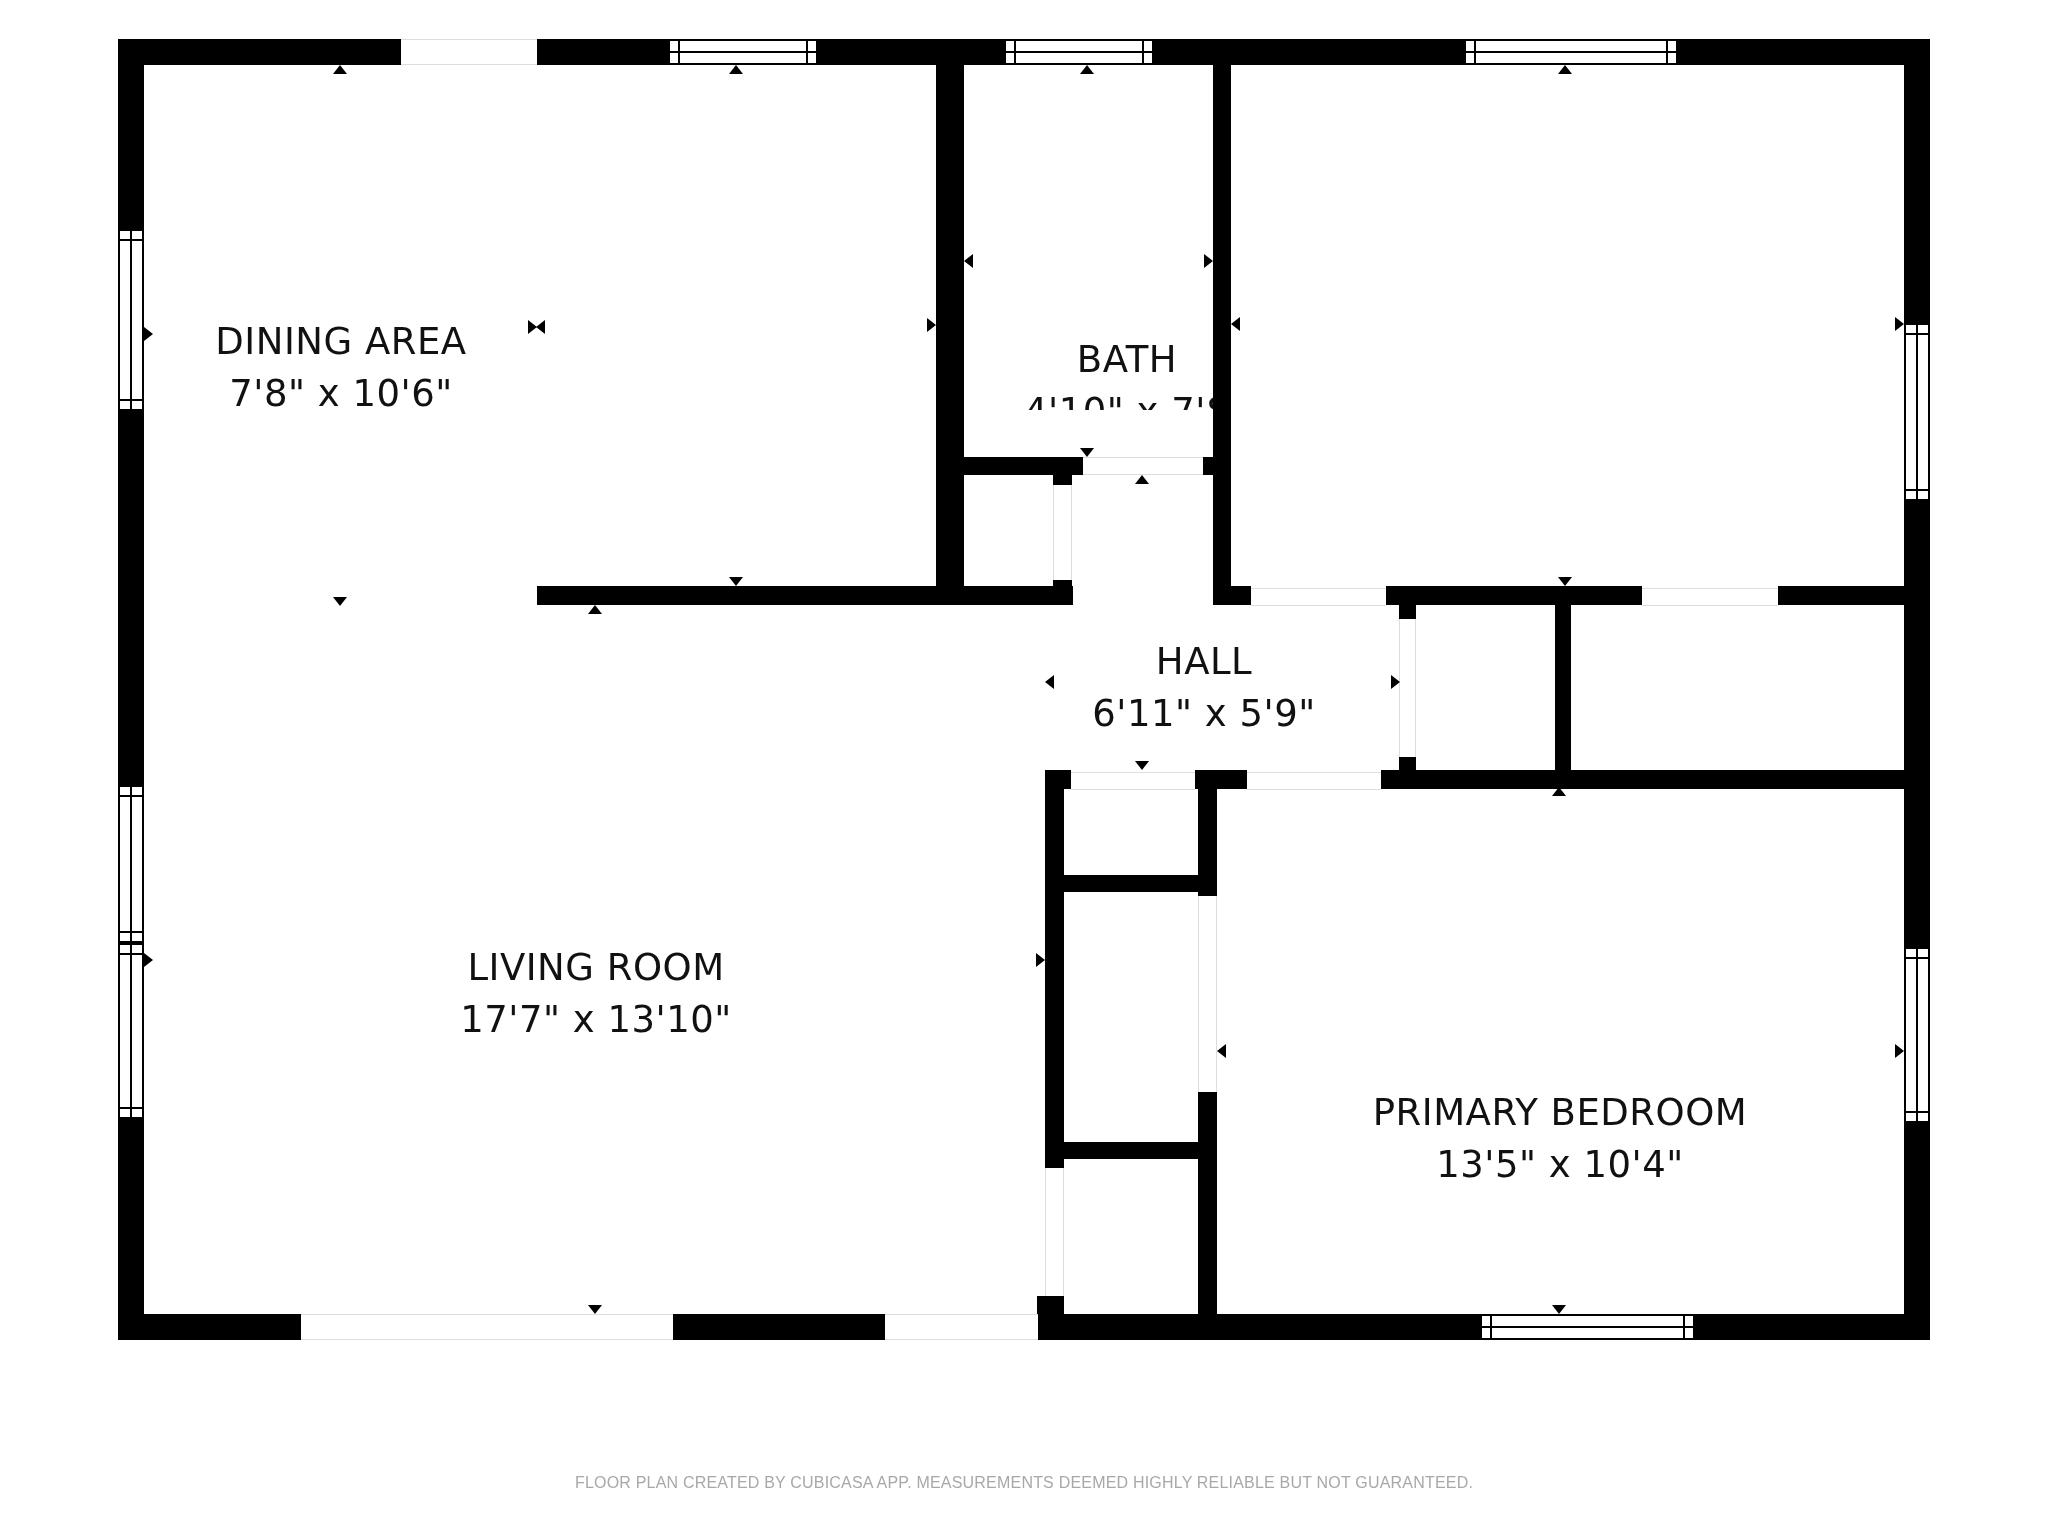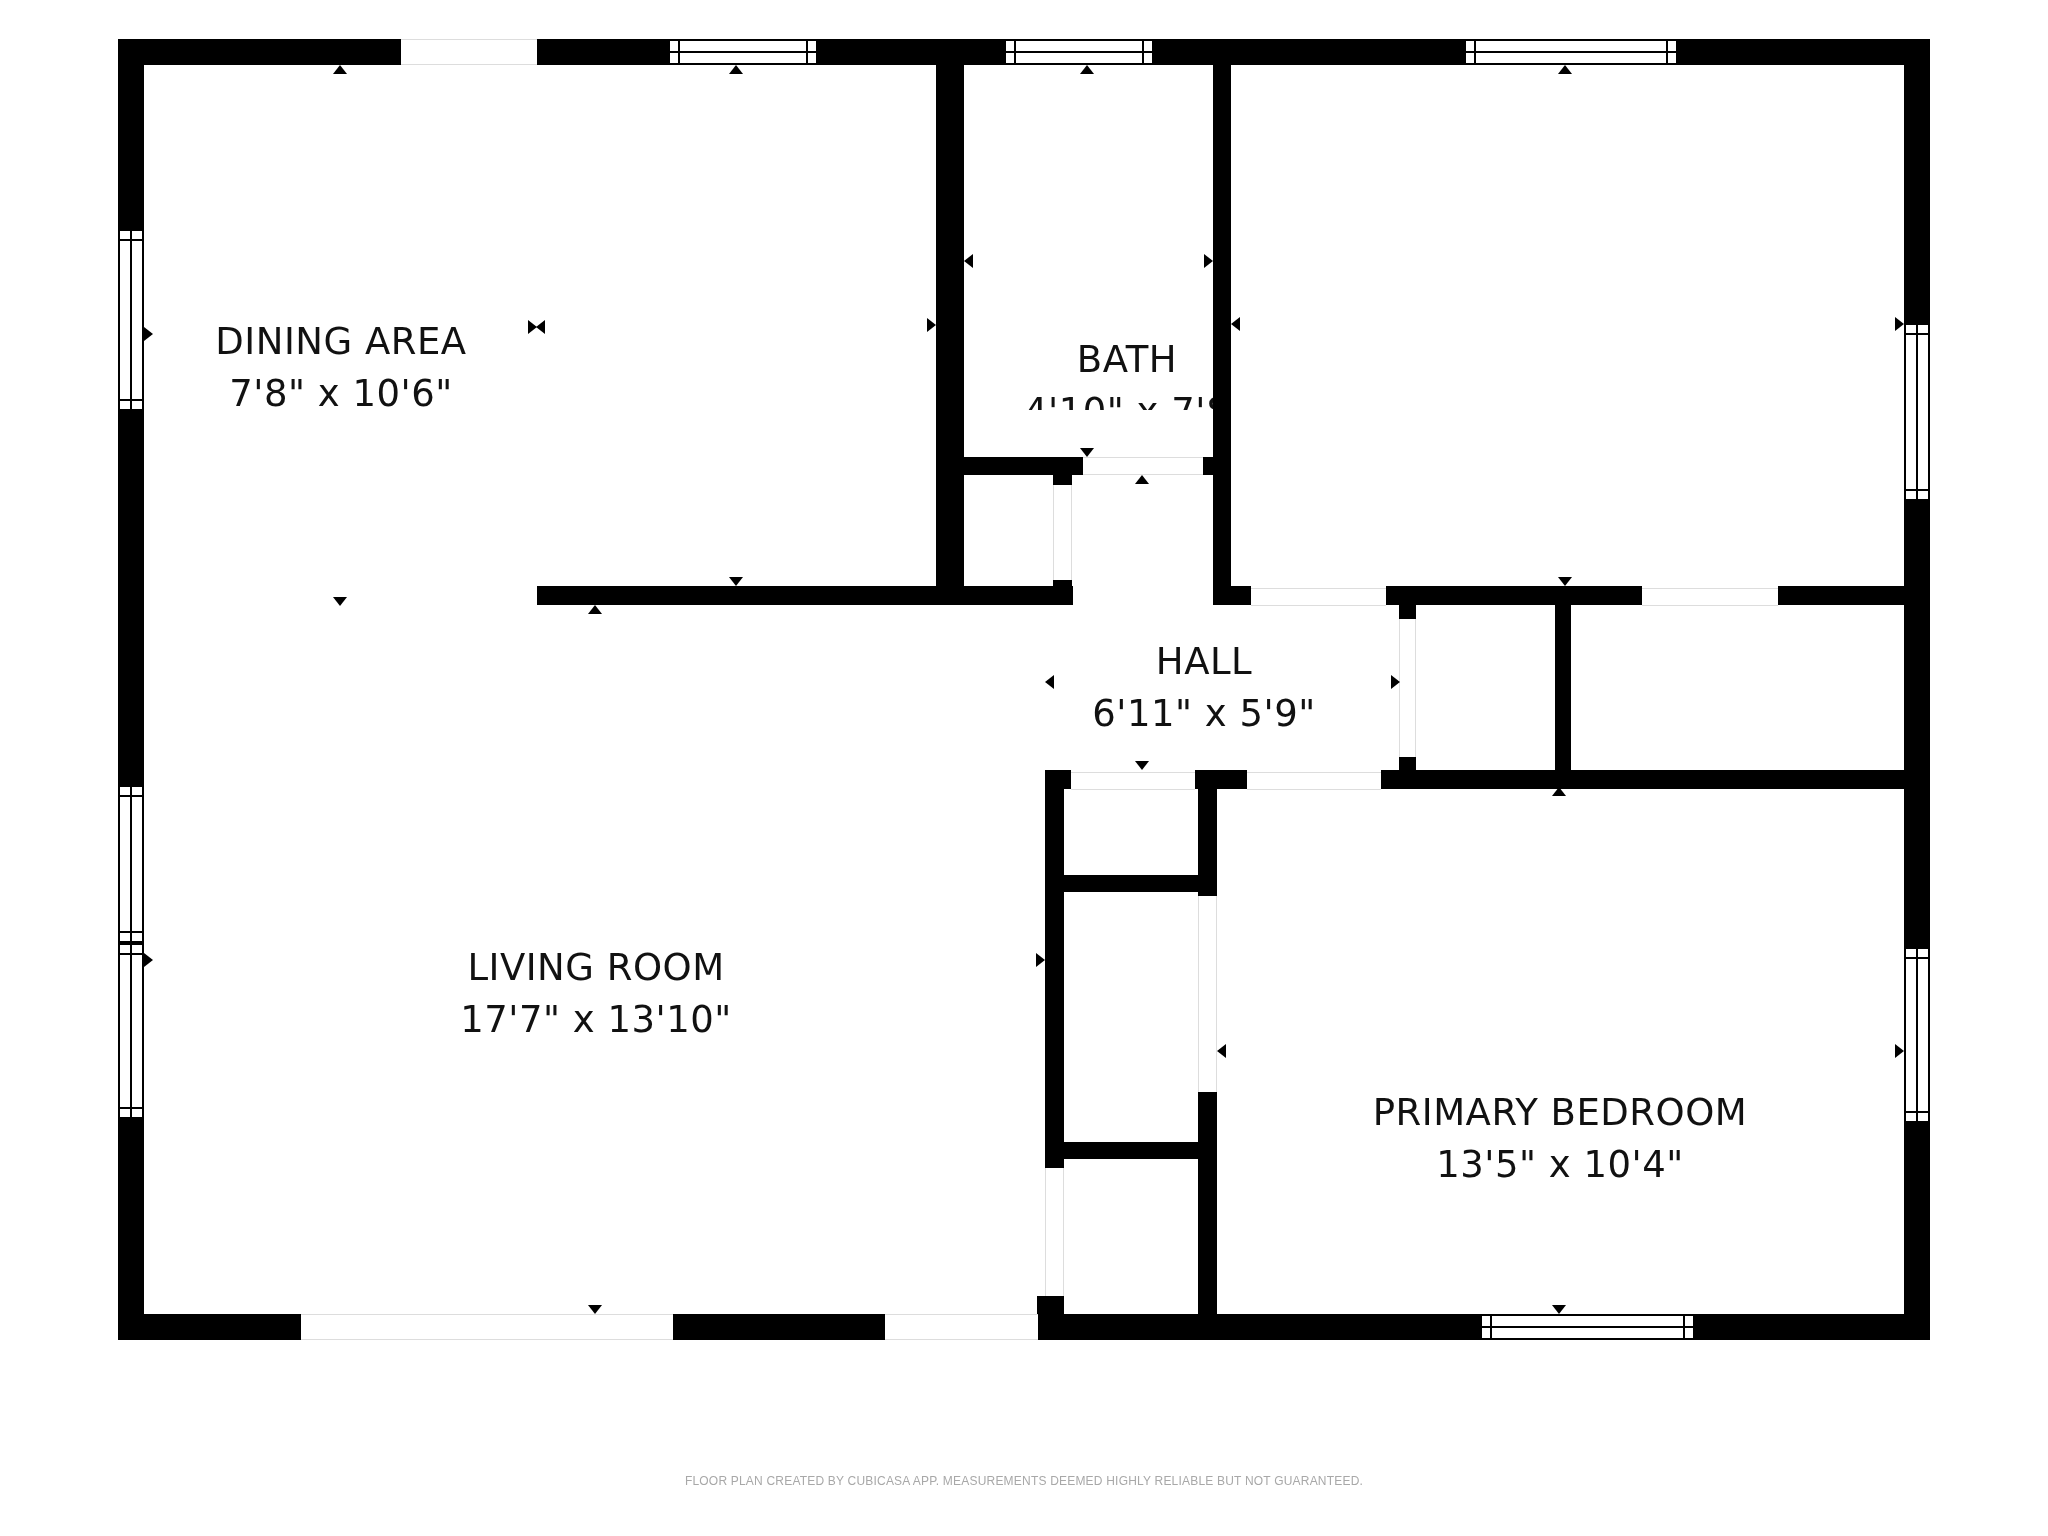--- a/index.html
+++ b/index.html
@@ -15,21 +15,21 @@
   .win-v { position: absolute; background: #ffffff; border: 2px solid #000; box-sizing: border-box; }
   .win-v::after { content: ""; position: absolute; top: 0; bottom: 0; left: 50%; width: 2px; margin-left: -1px; background: #000; }
   .win-v::before { content: ""; position: absolute; left: 0; right: 0; top: 8px; bottom: 8px; border-top: 2px solid #000; border-bottom: 2px solid #000; }
   .room-label { position: absolute; text-align: center; color: #111111; font-size: 37px; line-height: 52px; white-space: nowrap; transform: translateX(-50%); letter-spacing: 0.5px; }
   .room-label .dim { display: block; }
   .tri { position: absolute; width: 0; height: 0; }
   .tri.up { border-left: 7px solid transparent; border-right: 7px solid transparent; border-bottom: 9px solid #000; }
   .tri.down { border-left: 7px solid transparent; border-right: 7px solid transparent; border-top: 9px solid #000; }
   .tri.left { border-top: 7px solid transparent; border-bottom: 7px solid transparent; border-right: 9px solid #000; }
   .tri.right { border-top: 7px solid transparent; border-bottom: 7px solid transparent; border-left: 9px solid #000; }
-  .footer { position: absolute; left: 0; width: 2048px; top: 1474px; text-align: center; color: #a8a8a8; font-size: 12px; letter-spacing: 0.2px; font-family: "Liberation Sans", sans-serif; }
+  .footer { position: absolute; left: 0; width: 2048px; top: 1474px; text-align: center; color: #a8a8a8; font-size: 16px; letter-spacing: 0.2px; font-family: "Liberation Sans", sans-serif; }
   .clip { position: absolute; overflow: hidden; }
 </style>
 </head>
 <body>
 
 <div id="plan">
 
   <div class="wall" style="left:118px;top:39px;width:283px;height:26px;"></div>
   <div class="opening" style="left:401px;top:39px;width:136px;height:24px;"></div>
   <div class="wall" style="left:537px;top:39px;width:131px;height:26px;"></div>

